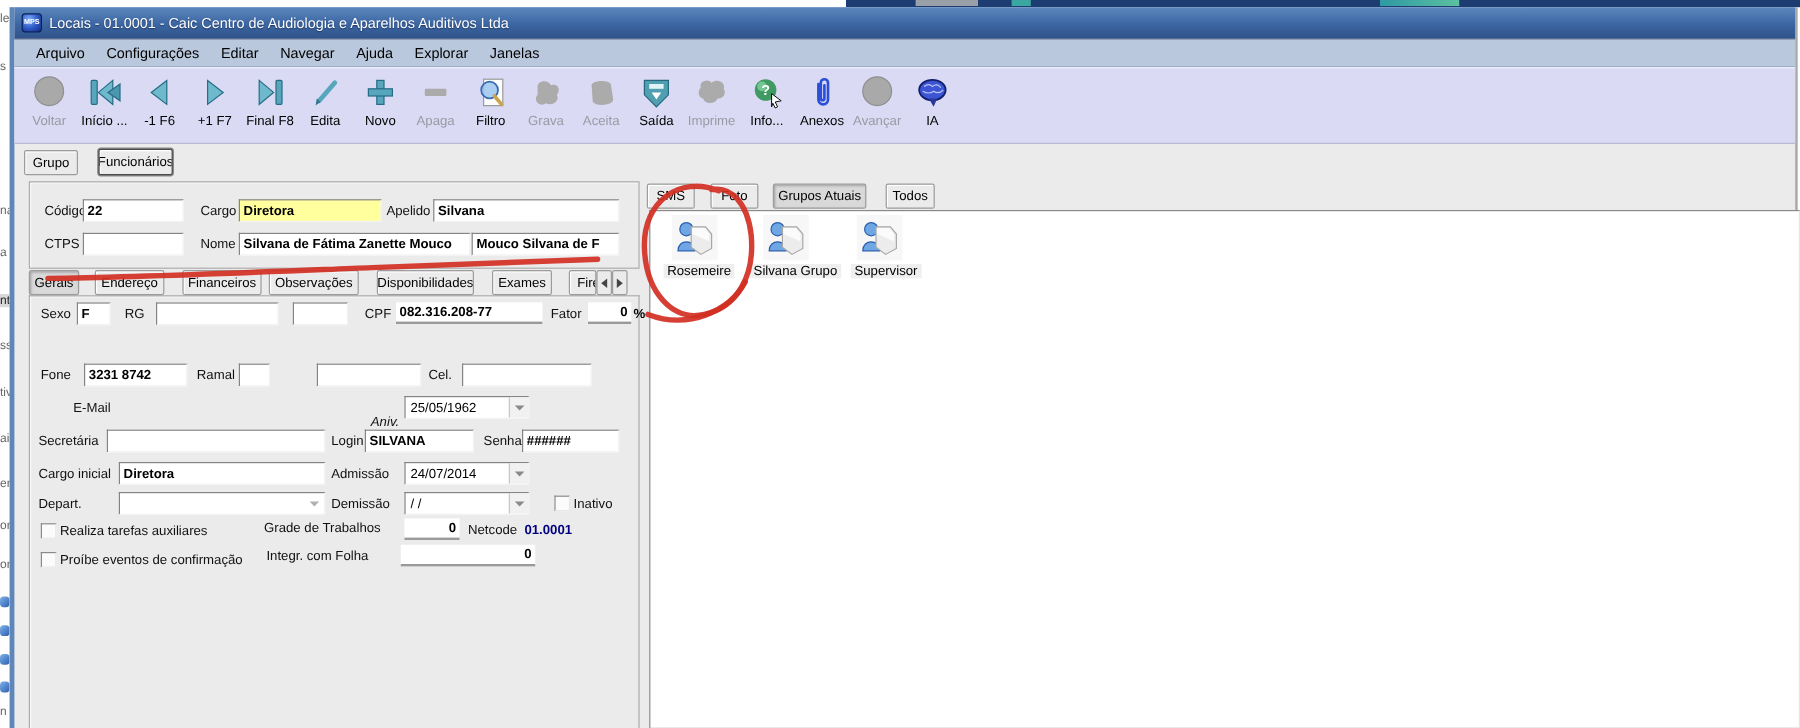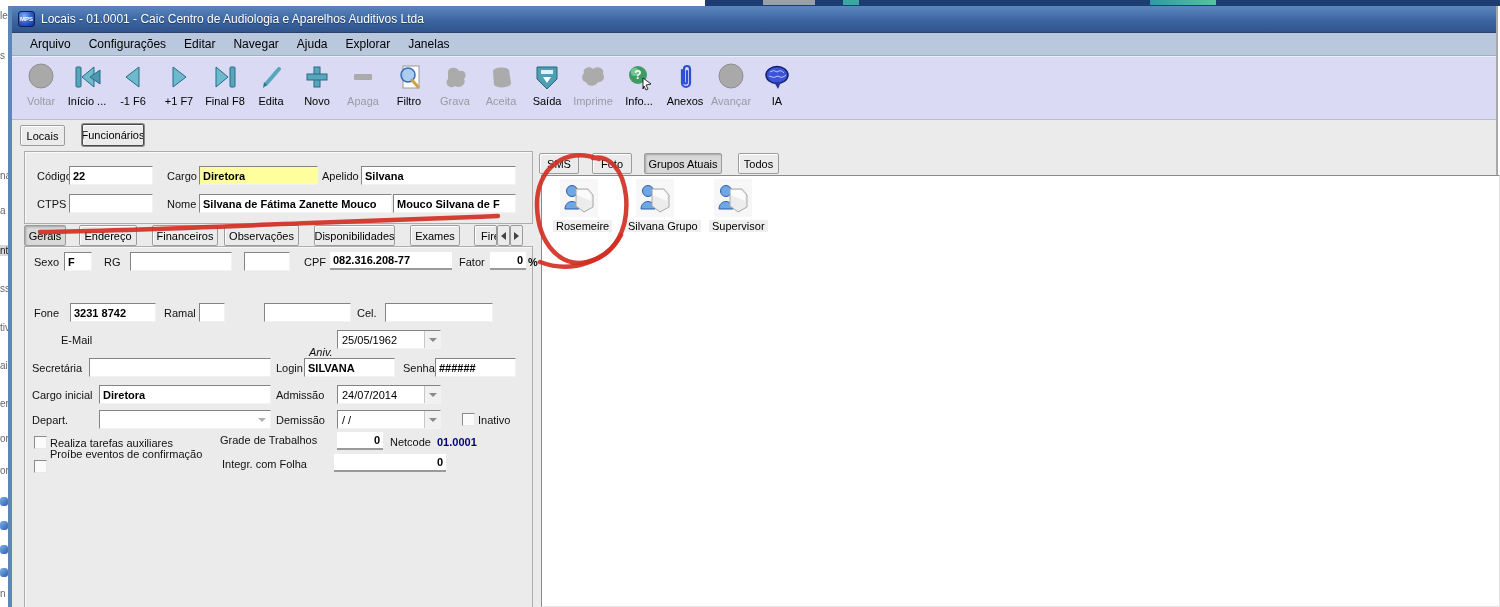--- a/index.html
+++ b/index.html
@@ -299,21 +299,21 @@
             <ellipse cx="15" cy="12" rx="11" ry="8.5" fill="#3d55d4" stroke="#111f6e" stroke-width="1.5"></ellipse>
             <path d="M8 9 q4 -3 7 0 q4 -3 7 1" fill="none" stroke="#b9c6f2"></path>
             <path d="M7 13 q5 3 9 0 q4 3 8 -1" fill="none" stroke="#b9c6f2"></path>
             <polygon points="12,19 19,19 16,26" fill="#27379e"></polygon>
           </svg>
       </span>
         <span class="tlabel">IA</span>
     </div>
   </div>
 
-  <div class="tabbtn" style="left:8px; top:119px; width:45px;">Locais</div>
+  <div class="tabbtn" style="left:8px; top:119px; width:45px;">Grupo</div>
   <div class="tabbtn focusd" style="left:70px; top:118px; width:62px; height:22px;">Funcionários</div>
 
   <div class="groupbox" style="left:12px; top:145px; width:509px; height:73px;"></div>
 
   <span class="lbl" style="left:25px;  top:164px;">Código</span>
   <div class="field bold" style="left:57px; top:160px; width:84px;">22</div>
   <span class="lbl" style="left:155px; top:164px;">Cargo</span>
   <div class="field bold yellow" style="left:187px; top:160px; width:119px;">Diretora</div>
   <span class="lbl" style="left:310px; top:164px;">Apelido</span>
   <div class="field bold" style="left:349px; top:160px; width:155px;">Silvana</div>
@@ -404,21 +404,21 @@
   <span class="lbl" style="left:466px; top:408px;">Inativo</span>
 
   <span class="chk" style="left:22px; top:430px;"></span>
   <span class="lbl" style="left:38px; top:431px;">Realiza tarefas auxiliares</span>
   <span class="lbl" style="left:208px; top:428px;">Grade de Trabalhos</span>
   <div class="flatf ralign" style="left:325px; top:426px; width:46px;">0</div>
   <span class="lbl" style="left:378px; top:430px;">Netcode</span>
   <span class="lbl navy" style="left:425px; top:430px;">01.0001</span>
 
   <span class="chk" style="left:22px; top:454px;"></span>
-  <span class="lbl" style="left:38px; top:442px;">Proíbe eventos de confirmação</span>
+  <span class="lbl" style="left:38px; top:455px;">Proíbe eventos de confirmação</span>
   <span class="lbl" style="left:210px; top:452px;">Integr. com Folha</span>
   <div class="flatf ralign" style="left:322px; top:448px; width:112px;">0</div>
 
   <div class="tabbtn" style="left:527px; top:147px; width:40px;">SMS</div>
   <div class="tabbtn" style="left:580px; top:147px; width:40px;">Foto</div>
   <div class="tabbtn pressed" style="left:632px; top:147px; width:78px;">Grupos Atuais</div>
   <div class="tabbtn" style="left:726px; top:147px; width:41px;">Todos</div>
 
   <div style="position:absolute; left:529px; top:169px; width:959px; height:432px; background:#ffffff;
               border:1px solid; border-color:#8a8a8a #e5e5e5 #e5e5e5 #8a8a8a;"></div>

